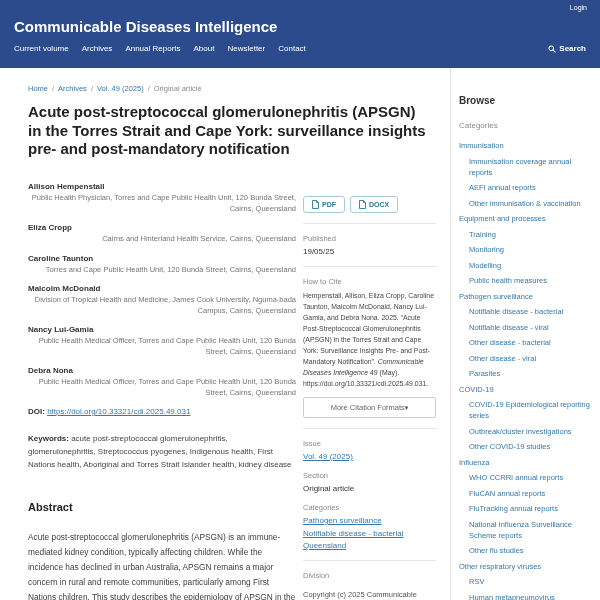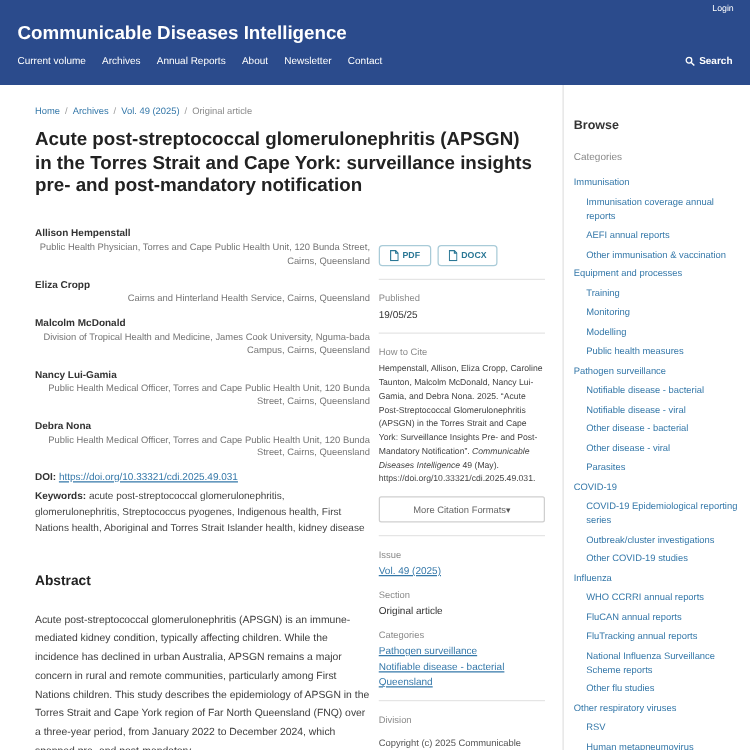--- a/index.html
+++ b/index.html
@@ -26,21 +26,21 @@
   .article-title { position:absolute; left:28px; top:103px; width:404px; margin:0;
     font-size:15px; line-height:18.5px; font-weight:700; color:#222; }
   
   .article-col { position:absolute; left:28px; top:182px; width:268px; }
   .author { margin-bottom:9px; }
   .author-name { font-size:8px; font-weight:700; color:#333; margin-bottom:2px; }
   .author-aff { font-size:7.5px; color:#757575; line-height:10.5px;text-align:right; }
   .doi-line { margin-top:7px; font-size:8px; color:#333; }
   .doi-line .lbl { font-weight:700; }
   .doi-line a { color:#3578a9; text-decoration:underline; }
-  .keywords { margin-top:4px; font-size:8px; line-height:13px; color:#444; }
+  .keywords { margin-top:16px; font-size:8px; line-height:13px; color:#444; }
   .keywords .lbl { font-weight:700; color:#333; }
   .abstract-h { margin:30px 0 0; font-size:11px; font-weight:700; color:#222; }
   .abstract-p { margin:17px 0 0; font-size:8.3px; line-height:15px; color:#3d3d3d; }
   
   .meta-col { position:absolute; left:303px; top:196px; width:133px; }
   .btn-row { display:flex; gap:5px; }
   .file-btn { display:flex; align-items:center; gap:3px; border:1px solid #a9cbd8; border-radius:3px;
     padding:3px 8px; font-size:7px; font-weight:700; color:#2a7795; background:#fff; cursor:pointer; }
   .file-ic { width:7px; height:9px; }
   .m-hr { border:none; border-top:1px solid #e5e5e5; margin:10px 0; }
@@ -96,20 +96,24 @@
 <div class="article-col">
   <div class="author">
     <div class="author-name">Allison Hempenstall</div>
     <div class="author-aff">Public Health Physician, Torres and Cape Public Health Unit, 120 Bunda Street, Cairns, Queensland</div>
   </div>
   <div class="author">
     <div class="author-name">Eliza Cropp</div>
     <div class="author-aff">Cairns and Hinterland Health Service, Cairns, Queensland</div>
   </div>
   <div class="author">
+    <div class="author-name">Caroline Taunton</div>
+    <div class="author-aff">Torres and Cape Public Health Unit, 120 Bunda Street, Cairns, Queensland</div>
+  </div>
+  <div class="author">
     <div class="author-name">Malcolm McDonald</div>
     <div class="author-aff">Division of Tropical Health and Medicine, James Cook University, Nguma-bada Campus, Cairns, Queensland</div>
   </div>
   <div class="author">
     <div class="author-name">Nancy Lui-Gamia</div>
     <div class="author-aff">Public Health Medical Officer, Torres and Cape Public Health Unit, 120 Bunda Street, Cairns, Queensland</div>
   </div>
   <div class="author">
     <div class="author-name">Debra Nona</div>
     <div class="author-aff">Public Health Medical Officer, Torres and Cape Public Health Unit, 120 Bunda Street, Cairns, Queensland</div>

